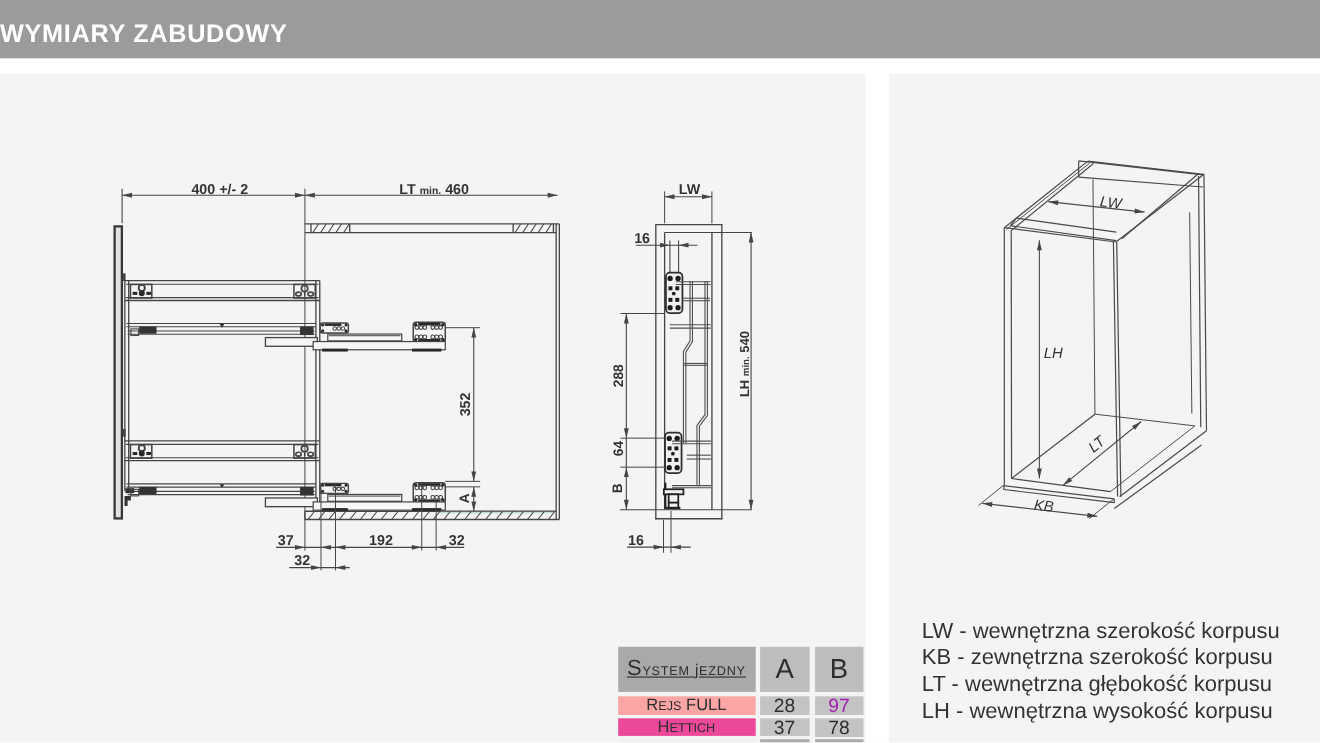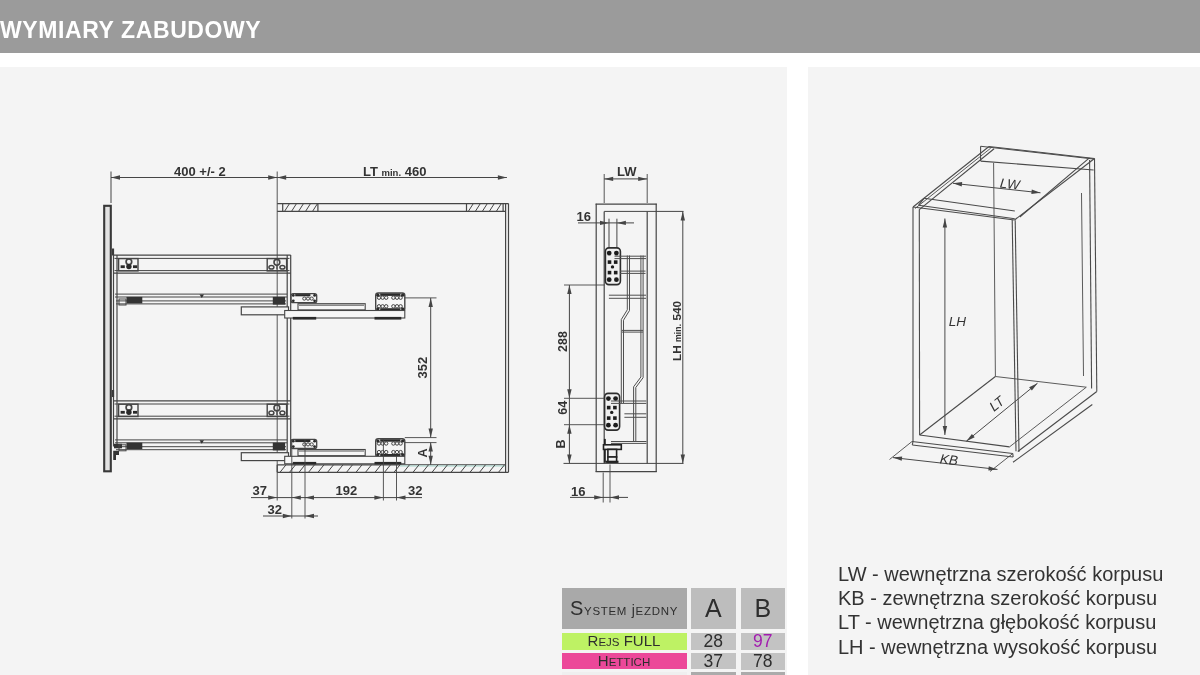--- a/index.html
+++ b/index.html
@@ -535,27 +535,27 @@
 <line x1="893" y1="457.6" x2="997.5" y2="469.4" stroke-width="1"></line>
 <polygon points="893,457.6 901.7,460.8 902.2,456.4" fill="#454545" stroke="none"></polygon>
 <polygon points="997.5,469.4 988.3,470.6 988.8,466.2" fill="#454545" stroke="none"></polygon>
 <text x="0" y="0" transform="translate(939.5,463.3) rotate(6.4)" font-size="13.5" font-style="italic" fill="#333" stroke="none" font-family="Liberation Sans,sans-serif">KB</text>
 </g>
 </g>
 </svg>
 
 <div class="abs" style="left:561.5px;top:588px;width:226px;height:87px;font-family:'Liberation Sans',sans-serif;">
 
-  <div class="abs" style="left:0;top:0;width:125px;height:40.5px;background:#a9a9a9;color:#2e2e2e;text-align:center;line-height:40.5px;font-size:14px;letter-spacing:0.7px;"><span style="font-size:20px;">S</span><span style="font-size:11.5px;">YSTEM</span> <span style="font-size:14px;">j</span><span style="font-size:11.5px;">EZDNY</span></div>
+  <div class="abs" style="left:0;top:0;width:125px;height:40.5px;background:#a9a9a9;color:#2e2e2e;text-align:center;line-height:40.5px;font-size:14px;letter-spacing:0.7px;text-decoration:underline;"><span style="font-size:20px;">S</span><span style="font-size:11.5px;">YSTEM</span> <span style="font-size:14px;">j</span><span style="font-size:11.5px;">EZDNY</span></div>
 
   <div class="abs" style="left:129.5px;top:0;width:44.5px;height:40.5px;background:#bdbdbd;color:#2e2e2e;text-align:center;line-height:40.5px;font-size:25px;">A</div>
 
   <div class="abs" style="left:179px;top:0;width:44.5px;height:40.5px;background:#bdbdbd;color:#2e2e2e;text-align:center;line-height:40.5px;font-size:25px;">B</div>
 
-  <div class="abs" style="left:0;top:45px;width:125px;height:16.7px;background:#bef264;color:#2e2e2e;text-align:center;line-height:16px;font-size:15px;">R<span style="font-size:11.5px;">EJS</span> FULL</div>
+  <div class="abs" style="left:0;top:45px;width:125px;height:16.7px;background:#fca5a5;color:#2e2e2e;text-align:center;line-height:16px;font-size:15px;">R<span style="font-size:11.5px;">EJS</span> FULL</div>
   <div class="abs" style="left:129.5px;top:45px;width:44.5px;height:16.7px;background:#c3c3c3;color:#2e2e2e;text-align:center;line-height:16.5px;font-size:17.5px;">28</div>
   <div class="abs" style="left:179px;top:45px;width:44.5px;height:16.7px;background:#c3c3c3;color:#a21caf;text-align:center;line-height:16.5px;font-size:17.5px;">97</div>
 
   <div class="abs" style="left:0;top:65px;width:125px;height:16.3px;background:#ec4899;color:#2e2e2e;text-align:center;line-height:15.5px;font-size:15px;">H<span style="font-size:11.5px;">ETTICH</span></div>
   <div class="abs" style="left:129.5px;top:65px;width:44.5px;height:16.3px;background:#c3c3c3;color:#2e2e2e;text-align:center;line-height:16px;font-size:17.5px;">37</div>
   <div class="abs" style="left:179px;top:65px;width:44.5px;height:17px;background:#c3c3c3;color:#2e2e2e;text-align:center;line-height:16px;font-size:17.5px;">78</div>
 
   <div class="abs" style="left:0;top:84.3px;width:125px;height:2.7px;background:#efefef;"></div>
   <div class="abs" style="left:129.5px;top:84.3px;width:44.5px;height:2.7px;background:#ababab;"></div>
   <div class="abs" style="left:179px;top:84.3px;width:44.5px;height:2.7px;background:#ababab;"></div>

